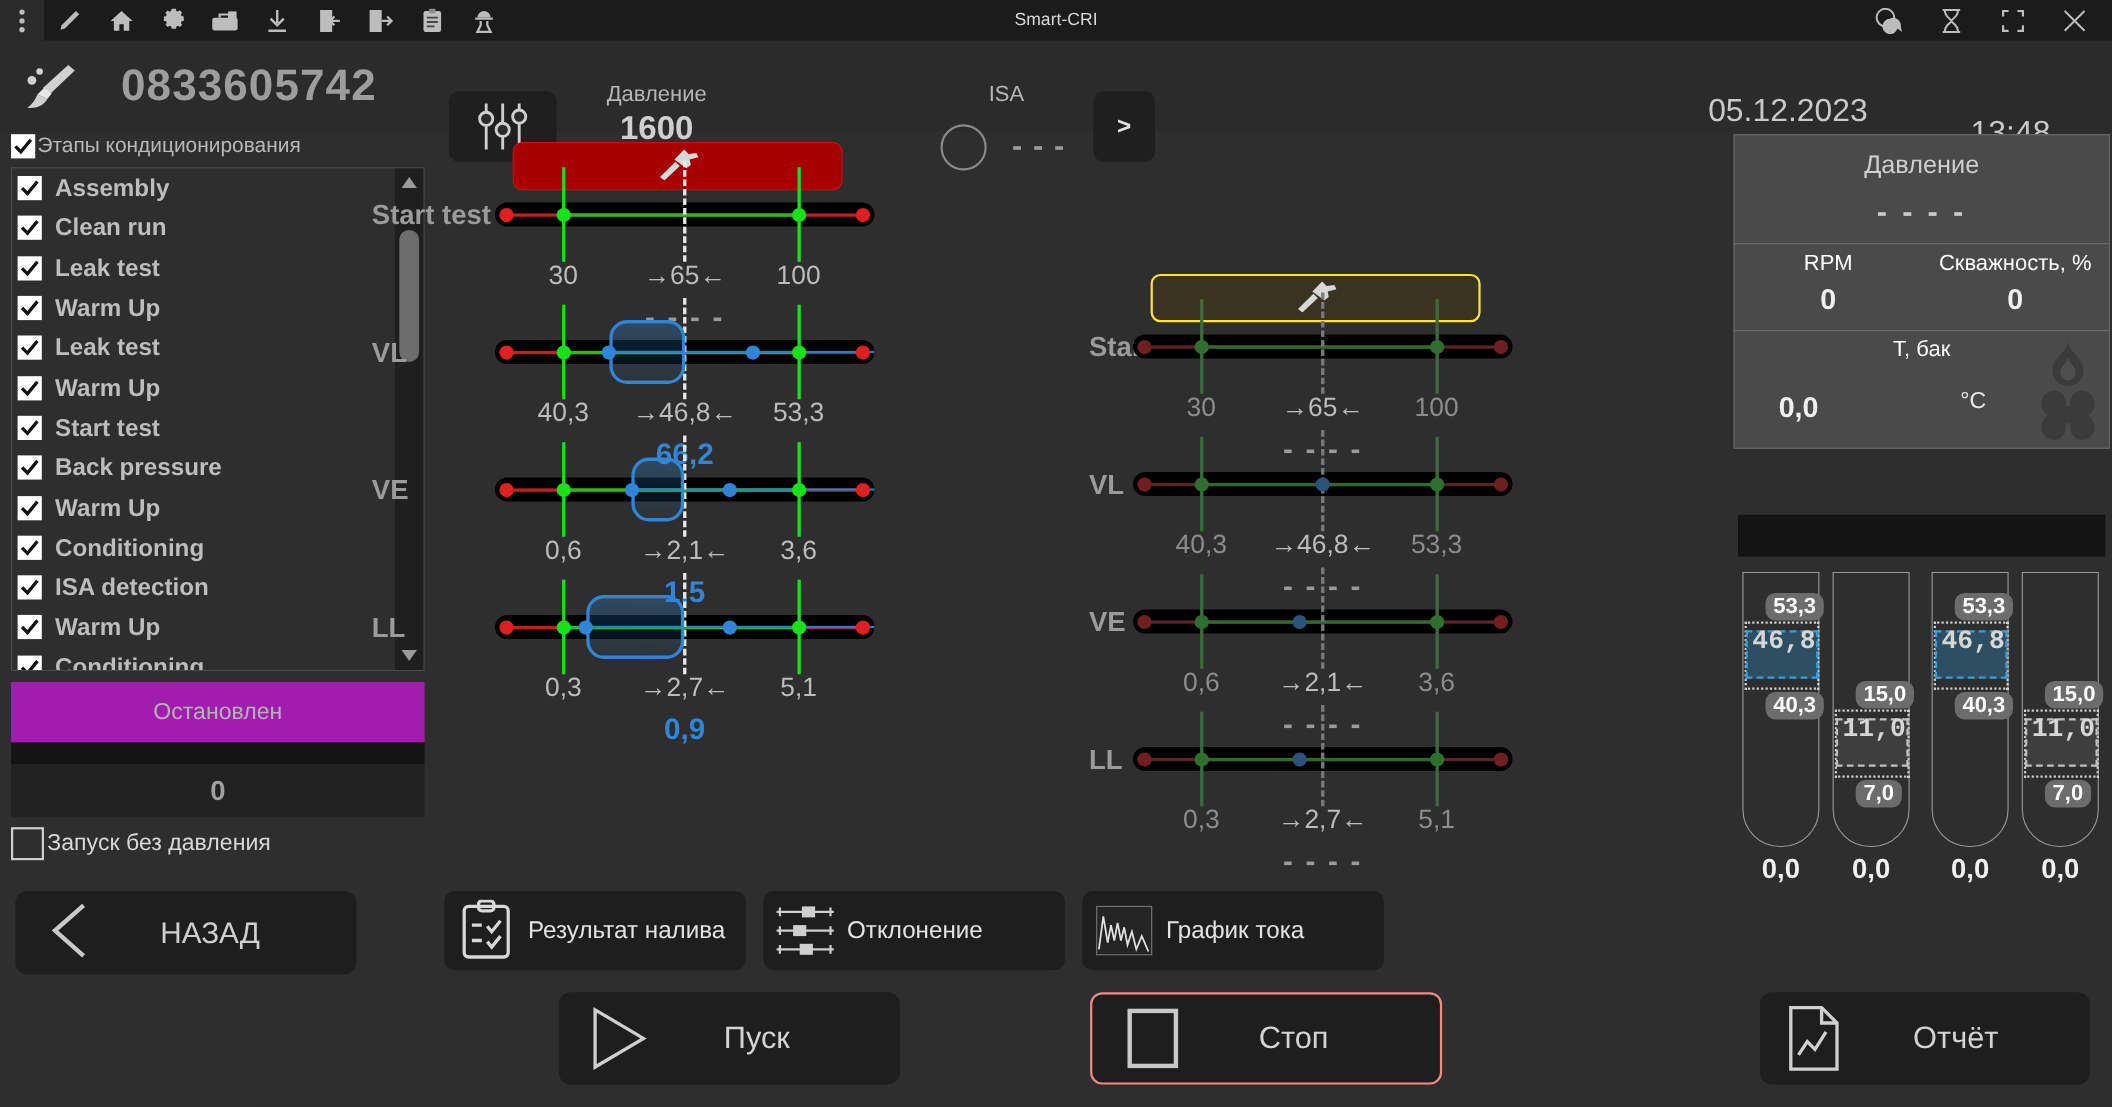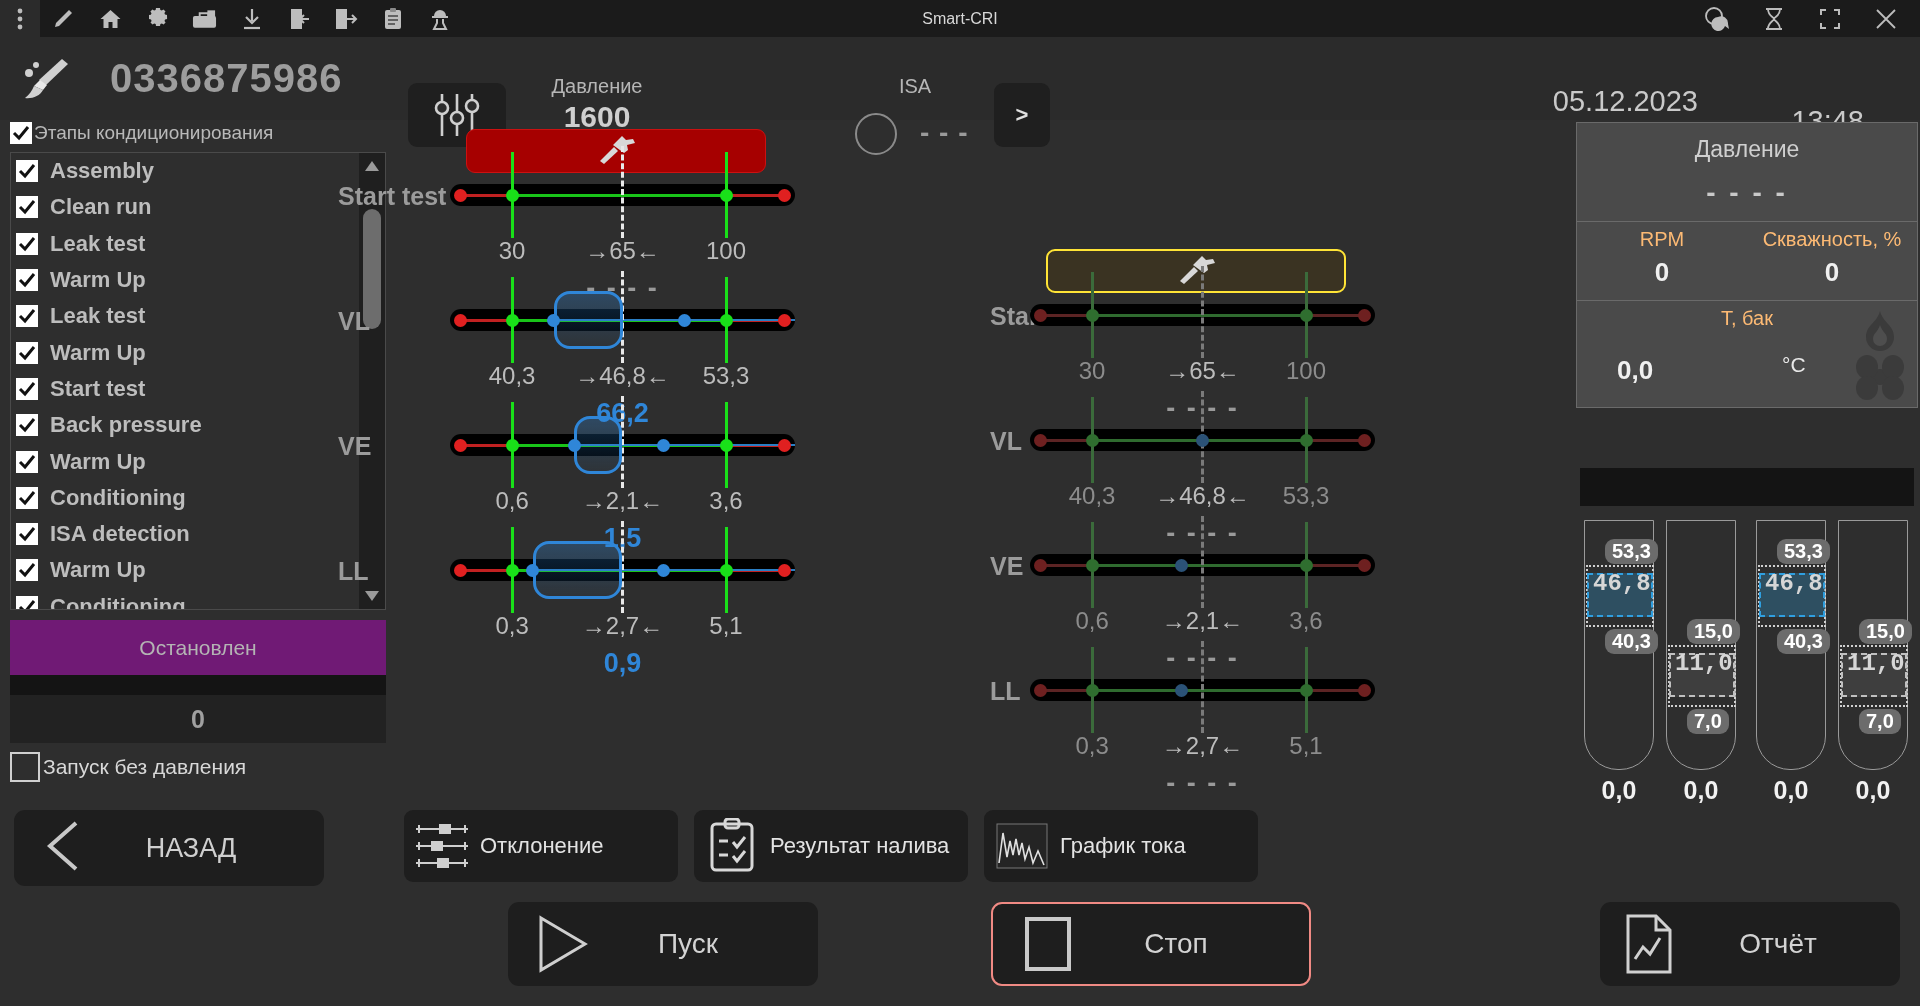--- a/index.html
+++ b/index.html
@@ -81,21 +81,21 @@
   .scrollbar {
     position: absolute; right: 0; top: 0; width: 26px; height: 456px; background: #1f1f1f;
   }
   .sb-arrow { height: 26px; display:flex; align-items:center; justify-content:center; color:#9a9a9a; }
   .sb-thumb {
     position: absolute; left: 4px; top: 56px; width: 18px; height: 120px;
     background: #6d6d6d; border-radius: 9px;
   }
   .status-box {
     position: absolute; left: 10px; top: 500px; width: 376px; height: 55px;
-    background: #701a75; display: flex; align-items: center; justify-content: center;
+    background: #a21caf; display: flex; align-items: center; justify-content: center;
     font-size: 21px; color: #b4b4b4;
   }
   .status-bar2 {
     position: absolute; left: 10px; top: 555px; width: 376px; height: 20px; background: #141414;
   }
   .status-count {
     position: absolute; left: 10px; top: 575px; width: 376px; height: 48px;
     background: #222; display: flex; align-items: center; justify-content: center;
     font-size: 25px; font-weight: bold; color: #a0a0a0;
   }
@@ -199,21 +199,21 @@
     background: #4a4a4a; border: 1px solid #6a6a6a;
     display: flex; flex-direction: column; align-items: center; justify-content: center;
   }
   .rp-title { font-size: 23px; color: #cfcfcf; }
   .rp-dash { font-size: 28px; font-weight: bold; color: #c9c9c9; letter-spacing: 3px; margin-top: 14px; }
   .rp-rpm {
     position: absolute; left: 2px; top: 101px; width: 342px; height: 80px;
     background: #4a4a4a; border: 1px solid #6a6a6a;
   }
   .rp-half { position: absolute; top: 0; width: 50%; text-align: center; }
-  .rp-sublabel { font-size: 20px; color: #fdba74; margin-top: 6px; }
+  .rp-sublabel { font-size: 20px; color: #ffffff; margin-top: 6px; }
   .rp-subvalue { font-size: 26px; font-weight: bold; color: #f0f0f0; margin-top: 6px; }
   .rp-tank {
     position: absolute; left: 2px; top: 180px; width: 342px; height: 108px;
     background: #4a4a4a; border: 1px solid #6a6a6a;
   }
   .rp-level {
     position: absolute; left: 2px; top: 287px; width: 342px; height: 62px;
     background: #4a4a4a; border: 1px solid #6a6a6a;
     display: flex; align-items: center; justify-content: center;
   }
@@ -351,21 +351,21 @@
   <div class="header">
     <div class="brush-ico">
       <svg width="54" height="46" viewBox="0 0 54 46">
         <circle cx="9" cy="17" r="4" fill="#d0d0d0"></circle>
           <circle cx="16" cy="9" r="3" fill="#d0d0d0"></circle>
         <path d="M42 3l6 5-22 21-7-5z" fill="#d0d0d0"></path>
         <path d="M20 24l7 5-4 5-9-4z" fill="#e8e8e8"></path>
         <path d="M14 30l9 4c-3 6-11 9-18 8 4-3 7-7 9-12z" fill="#d0d0d0"></path>
       </svg>
     </div>
-    <div class="serial">0336875986</div>
+    <div class="serial">0833605742</div>
 
     <div class="sliders-btn">
       <svg width="52" height="46" viewBox="0 0 52 46">
         <path d="M11 2v42M26 2v42M41 2v42" stroke="#cfcfcf" stroke-width="2.6"></path>
         <circle cx="11" cy="16" r="6" fill="#2b2b2b" stroke="#cfcfcf" stroke-width="2.6"></circle>
         <circle cx="26" cy="26" r="6" fill="#2b2b2b" stroke="#cfcfcf" stroke-width="2.6"></circle>
         <circle cx="41" cy="14" r="6" fill="#2b2b2b" stroke="#cfcfcf" stroke-width="2.6"></circle>
       </svg>
     </div>
 
@@ -702,41 +702,41 @@
           <div class="ticklabel dim" style="left: 48.1px; top: 492px;">0,3</div>
           <div class="ticklabel dim" style="left: 262px; top: 492px;">5,1</div>
           <div class="centerlabel dim" style="left: 128.5px; top: 492px;">→2,7←</div>
           <div class="actual dash" style="left: 128.5px; top: 528px;">- - - -</div>
         </div>
       </div>
 
     <div class="toolbtns">
       <div class="toolbtn">
         <span class="ico">
+          <svg width="50" height="56" viewBox="0 0 50 56">
+            <rect x="5" y="6" width="40" height="46" rx="4" fill="none" stroke="#d8d8d8" stroke-width="3"></rect>
+            <rect x="18" y="1" width="14" height="9" rx="3" fill="none" stroke="#d8d8d8" stroke-width="3"></rect>
+            <path d="M12 23h9M12 37h9M26 24l4 5 8-10M26 38l4 5 8-10" stroke="#d8d8d8" stroke-width="3" fill="none"></path>
+          </svg>
+        </span>
+        <span class="lbl">Результат налива</span>
+      </div>
+      <div class="toolbtn">
+        <span class="ico">
           <svg width="58" height="52" viewBox="0 0 58 52">
             <g stroke="#cfcfcf" stroke-width="2" fill="none">
               <path d="M3 9h52M3 26h52M3 43h52"></path>
               <path d="M6 5v8M52 5v8M6 22v8M52 22v8M6 39v8M52 39v8"></path>
             </g>
             <rect x="26" y="4" width="12" height="10" fill="#cfcfcf"></rect>
             <rect x="18" y="21" width="12" height="10" fill="#cfcfcf"></rect>
             <rect x="24" y="38" width="12" height="10" fill="#cfcfcf"></rect>
           </svg>
         </span>
         <span class="lbl">Отклонение</span>
-      </div>
-      <div class="toolbtn">
-        <span class="ico">
-          <svg width="50" height="56" viewBox="0 0 50 56">
-            <rect x="5" y="6" width="40" height="46" rx="4" fill="none" stroke="#d8d8d8" stroke-width="3"></rect>
-            <rect x="18" y="1" width="14" height="9" rx="3" fill="none" stroke="#d8d8d8" stroke-width="3"></rect>
-            <path d="M12 23h9M12 37h9M26 24l4 5 8-10M26 38l4 5 8-10" stroke="#d8d8d8" stroke-width="3" fill="none"></path>
-          </svg>
-        </span>
-        <span class="lbl">Результат налива</span>
       </div>
       <div class="toolbtn">
         <span class="ico">
           <svg width="56" height="50" viewBox="0 0 56 50">
             <rect x="3" y="3" width="50" height="44" fill="#242424" stroke="#777" stroke-width="1"></rect>
             <path d="M5 42 L9 12 L13 36 L16 20 L19 34 L22 18 L25 34 L28 22 L31 38 L35 26 L39 42 L44 30 L50 44" stroke="#e0e0e0" stroke-width="1.6" fill="none"></path>
           </svg>
         </span>
         <span class="lbl">График тока</span>
       </div>

